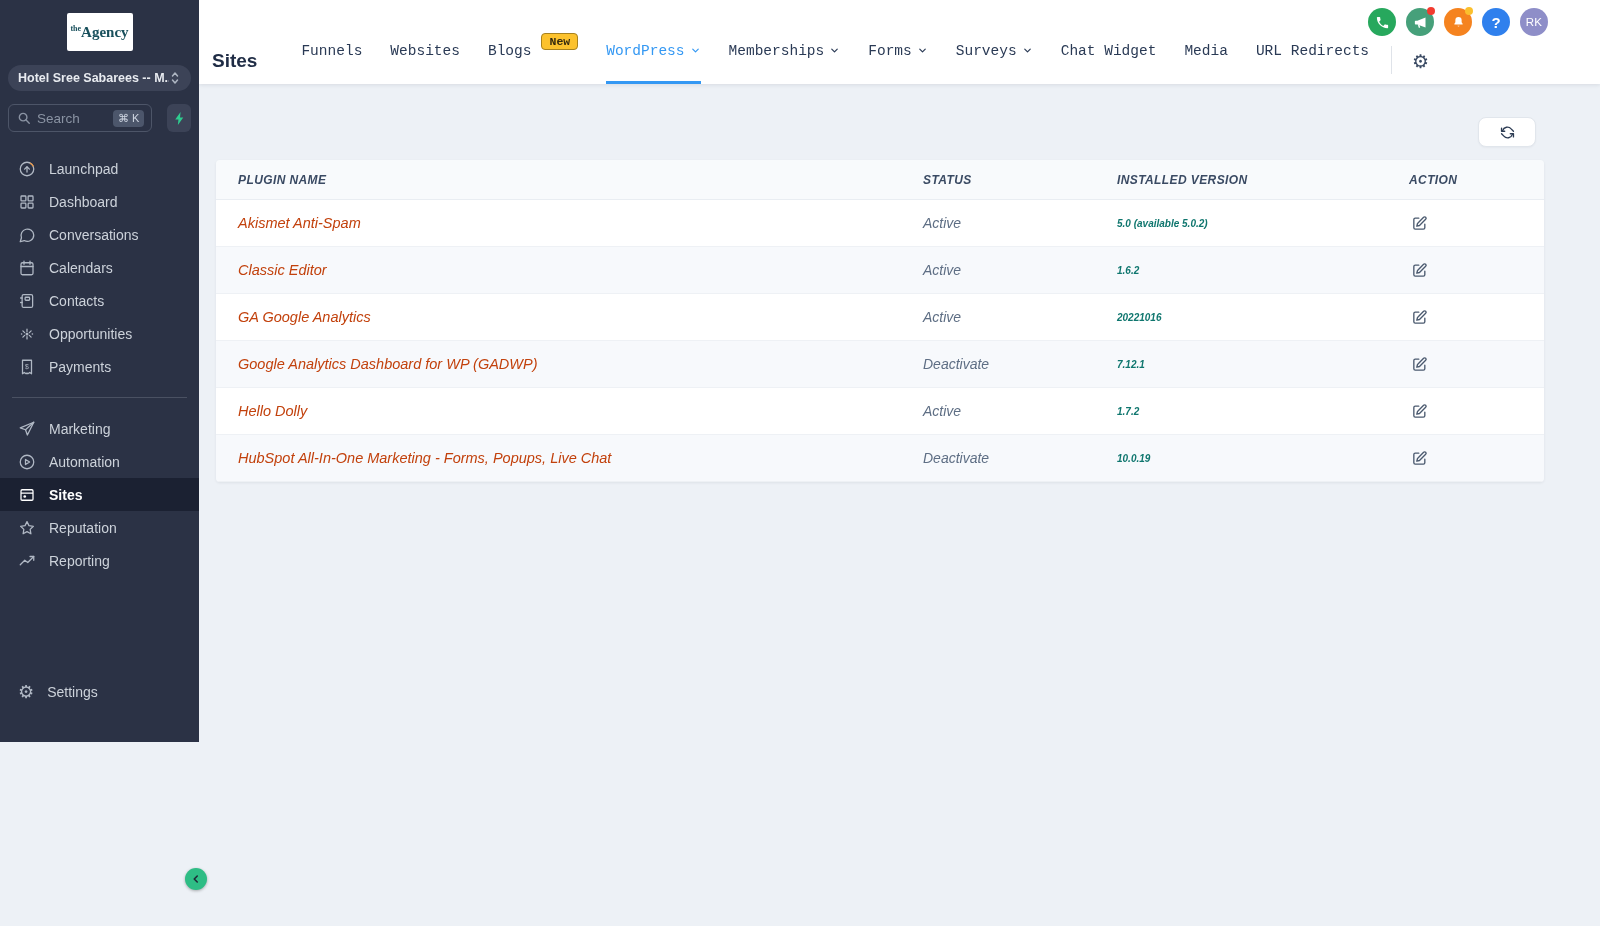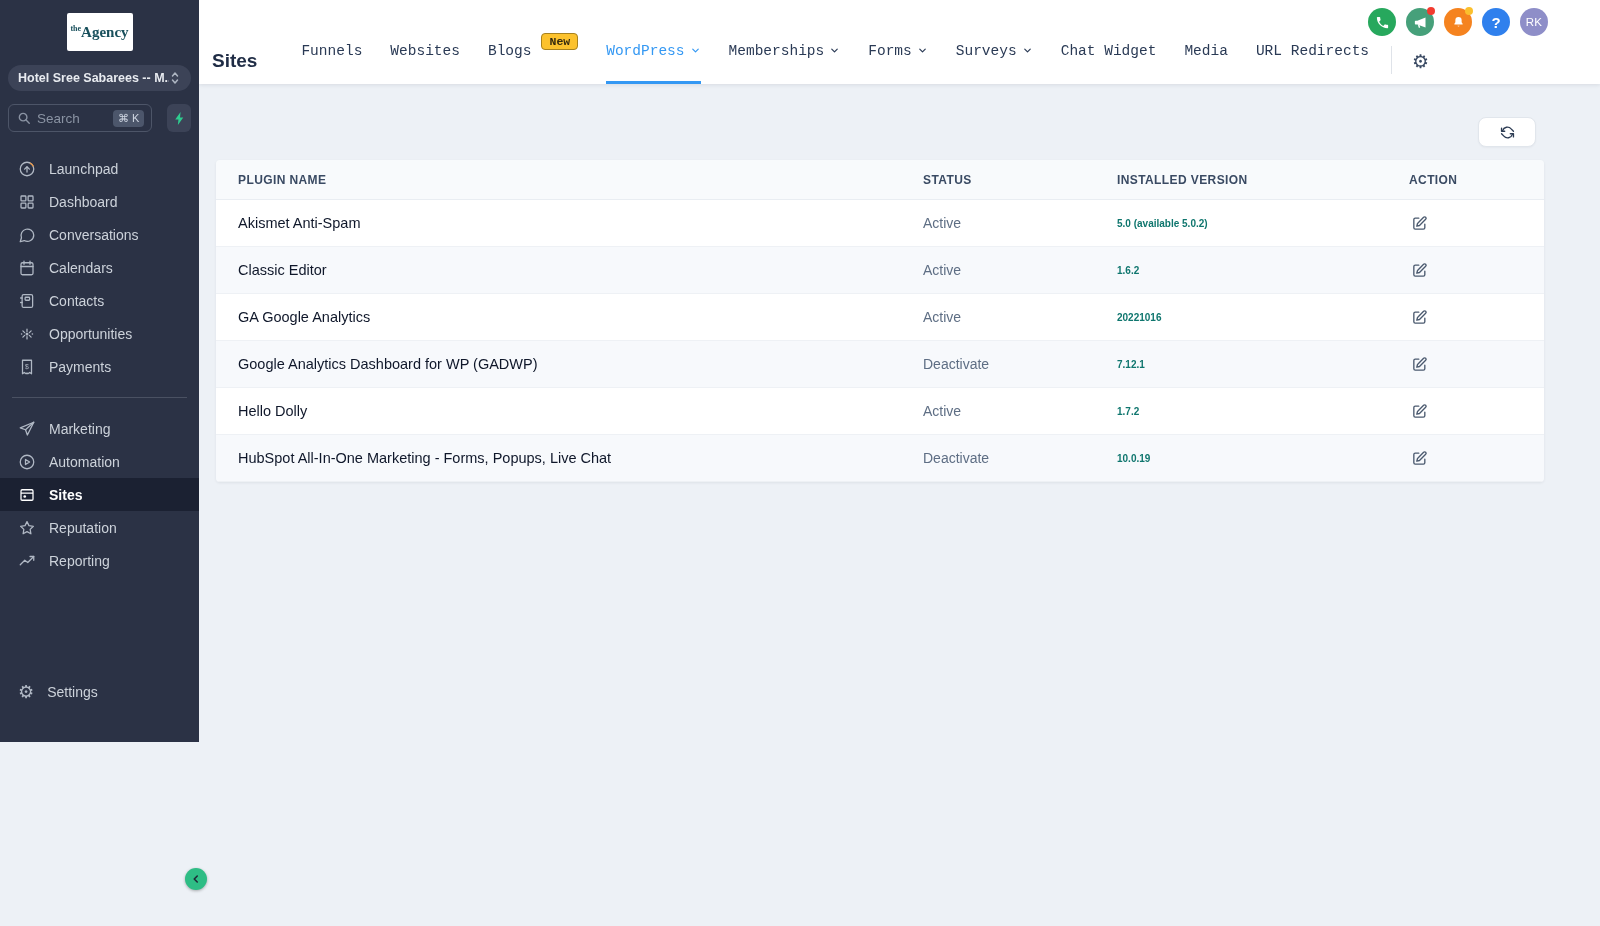--- a/index.html
+++ b/index.html
@@ -58,27 +58,27 @@
                border-radius:4px; padding:1px 7px; position:relative; top:-9px; margin-left:5px; }
   .nav-sep { width:1px; background:#dfe3e9; margin:8px 0 10px 22px; }
   .nav-gear { align-self:center; margin-left:20px; font-size:19px; color:#3a4a63; cursor:pointer; line-height:1; }
 
   
   .content { position:absolute; left:199px; top:84px; width:1401px; height:842px; }
   .refresh-btn { position:absolute; top:33px; right:64px; width:58px; height:30px; background:#fff;
                  border:1px solid #e1e6ec; border-radius:8px; display:flex; align-items:center; justify-content:center;
                  cursor:pointer; box-shadow:0 1px 2px rgba(16,24,40,.04); }
   .table-wrap { position:absolute; left:17px; top:76px; width:1328px; border-radius:4px; overflow:hidden;
-                box-shadow:0 1px 3px rgba(16,24,40,.07); }
+                box-shadow:0 1px 3px rgba(16,24,40,.07);font-style:italic; }
   .t-grid { display:grid; grid-template-columns:707px 194px 290px 1fr; align-items:center; }
   .t-head { background:#f8fafc; height:40px; border-bottom:1px solid #e9edf2; }
   .t-head .th { font-size:12px; font-weight:700; letter-spacing:.4px; color:#3a4a63; }
   .t-row { height:47px; border-bottom:1px solid #eef1f5; background:#fff; }
   .t-row.alt { background:#f7f9fc; }
-  .cell-name { padding-left:22px; font-size:14.5px; font-weight:500; color:#0f172a; }
+  .cell-name { padding-left:22px; font-size:14.5px; font-weight:500; color:#c2410c; }
   .cell-status { font-size:14px; color:#5e6e84; }
   .cell-version { font-size:10px; font-weight:700; color:#0f766e; }
   .cell-action { padding-left:2px; }
   .edit-btn { background:none; border:none; cursor:pointer; display:flex; align-items:center; padding:2px; }
 </style>
 </head>
 <body>
 
 <div class="sidebar">
   <div class="logo-card">

